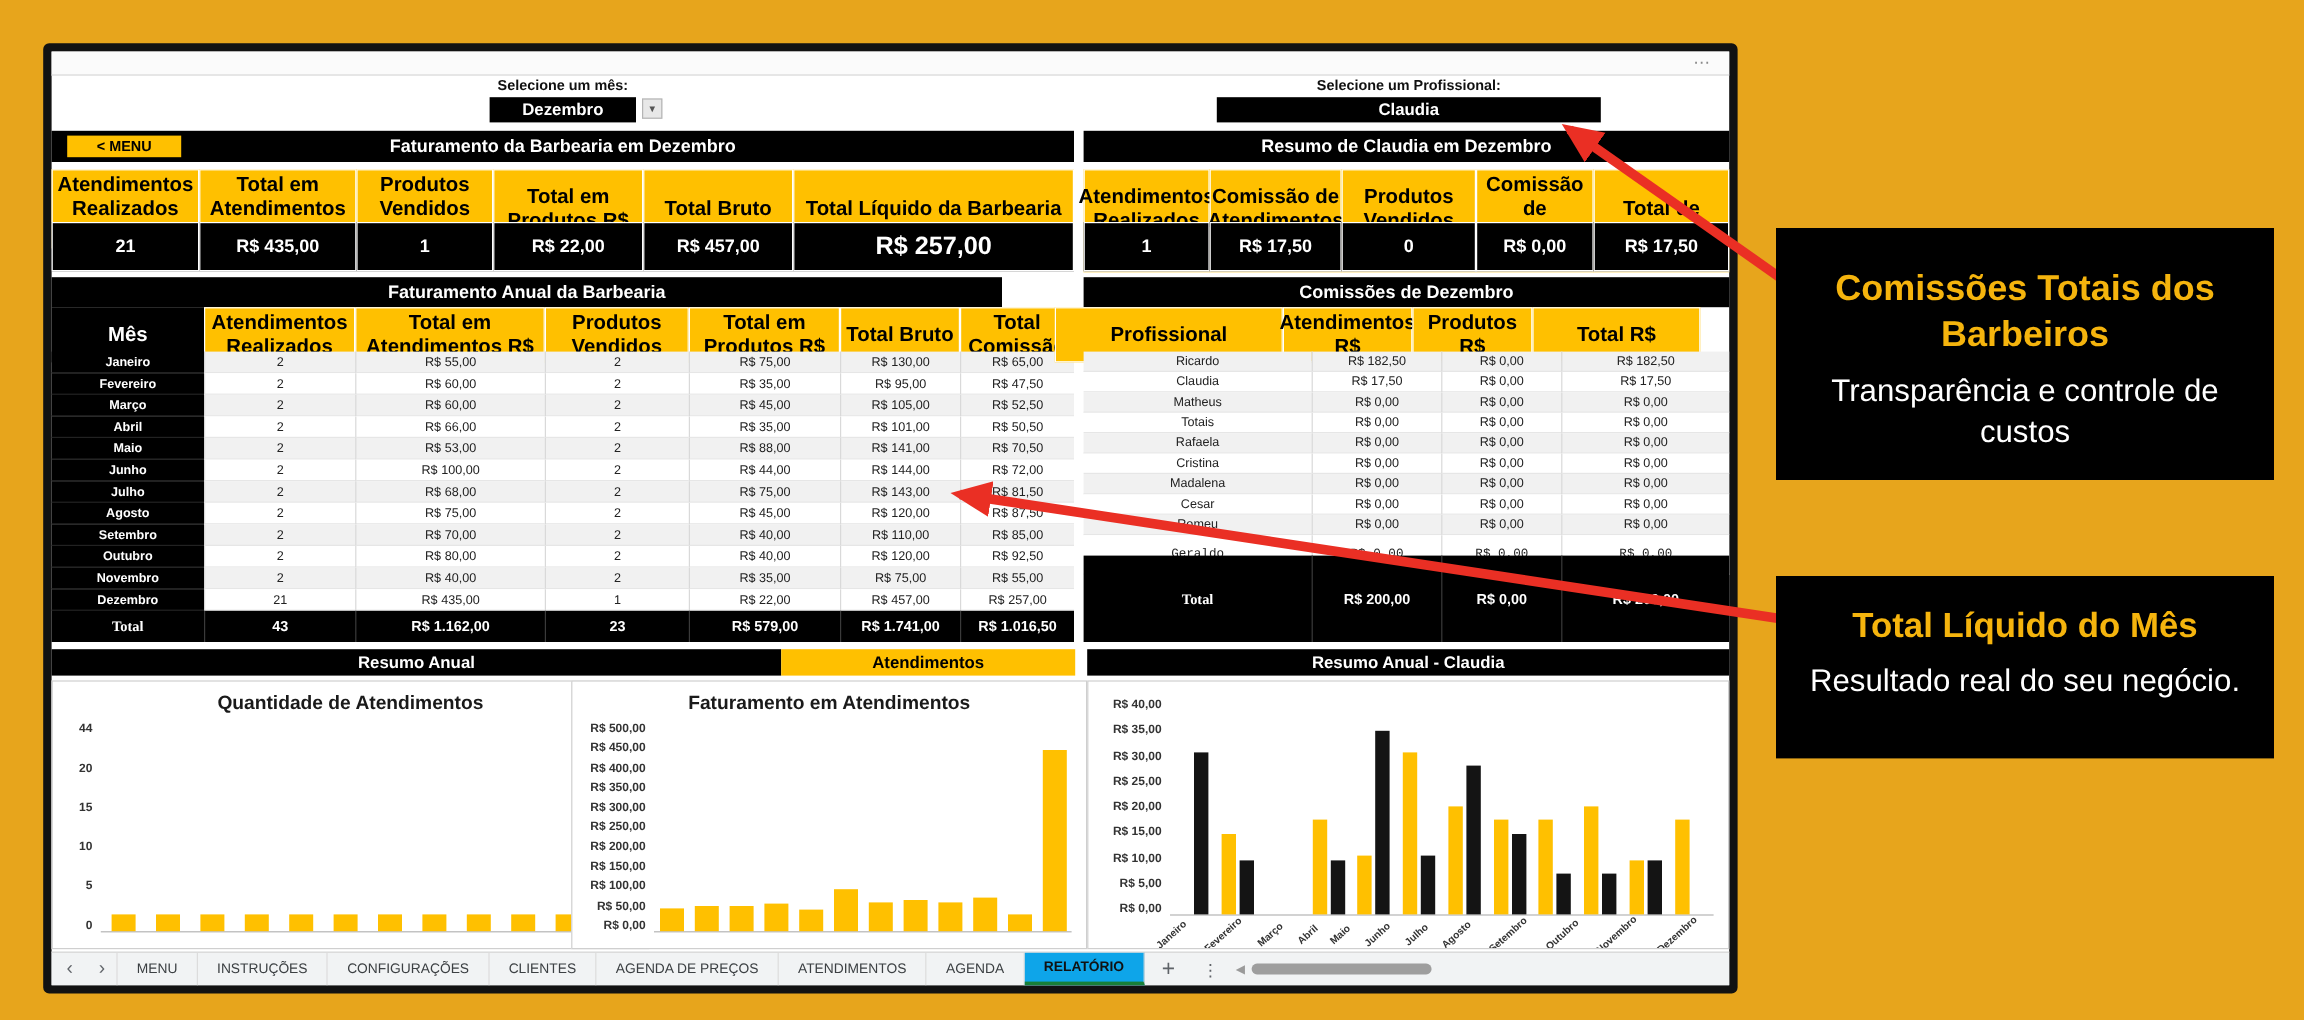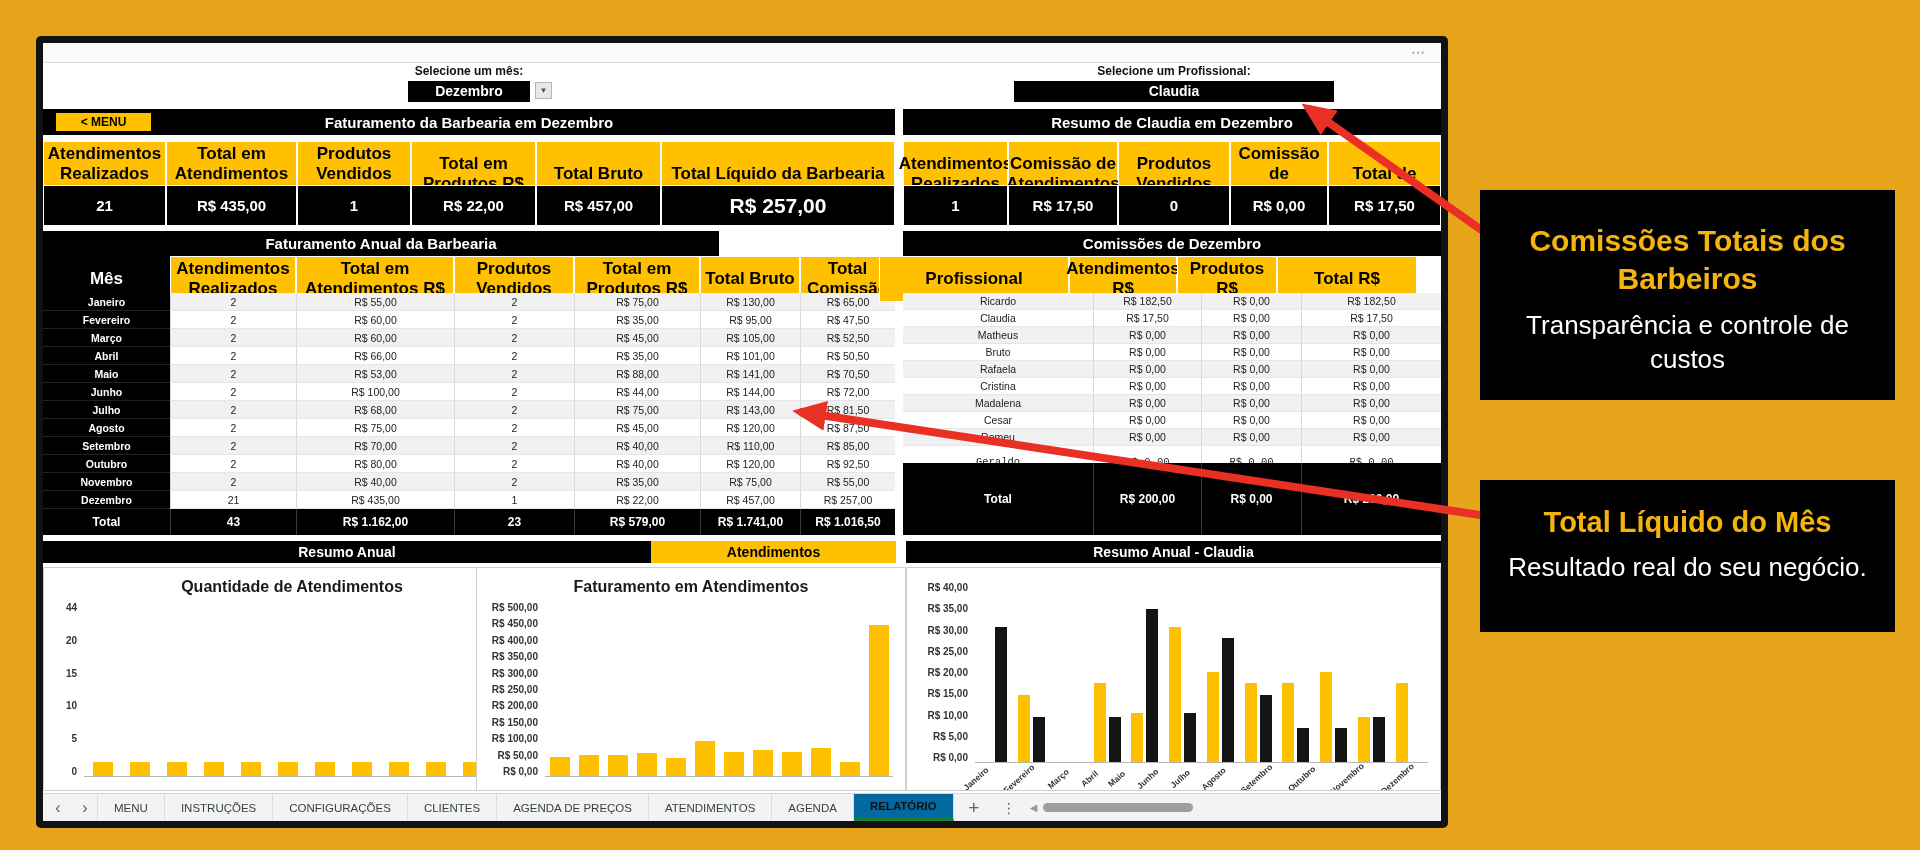--- a/index.html
+++ b/index.html
@@ -47,21 +47,21 @@
   .grid-comm-cols   { grid-template-columns:190px 108px 100px 1fr; }
   .trow > span { font-size:10.5px; color:#222; display:flex; align-items:center; justify-content:center;
                  border-left:1px solid #d9d9d9; border-bottom:1px solid #e6e6e6; }
   .trow > span:first-child { border-left:none; }
   .trow:nth-child(odd) > span { background:#F1F1F1; }
   .trow:nth-child(even) > span { background:#ffffff; }
   .trow > span.mes { background:#000 !important; color:#fff; font-weight:bold; border-bottom:1px solid #222; }
   .total-row { position:absolute; display:grid; background:#000; }
   .total-row > span { color:#fff; font-weight:bold; font-size:12px; display:flex; align-items:center;
                       justify-content:center; border-left:1px solid #3a3a3a; }
-  .total-row > span:first-child { border-left:none; }
+  .total-row > span:first-child { border-left:none;font-family:Liberation Serif, serif; }
 
   
   .chart-panel { position:absolute; background:#fff; border:1px solid #cfcfcf; display:flex; flex-direction:column; overflow:hidden; }
   .chart-title { text-align:center; font-weight:bold; font-size:16px; color:#1a1a1a; padding:10px 0 2px; }
   .chart-body { flex:1; display:flex; padding:4px 12px 0 6px; min-height:0; }
   .chart-yaxis { display:flex; flex-direction:column; justify-content:space-between; align-items:flex-end;
                  font-size:10px; font-weight:bold; color:#333; padding-right:7px; width:62px; flex:0 0 62px; }
   .chart-yaxis.narrow { width:34px; flex-basis:34px; }
   .chart-plot { flex:1; position:relative; border-bottom:1px solid #b5b5b5; display:flex;
                 align-items:flex-end; justify-content:space-around; }
@@ -76,21 +76,21 @@
                        display:flex; align-items:center; justify-content:center; cursor:pointer; }
 
   
   .tabbar { position:absolute; left:0; bottom:0; width:100%; height:28px; background:#F1F3F4;
             border-top:1px solid #d5d5d5; display:flex; align-items:stretch; }
   .nav-arrow { width:30px; display:flex; align-items:center; justify-content:center; color:#5f6368;
                font-size:16px; cursor:pointer; }
   .sheet-tab { padding:0 16px; display:flex; align-items:center; font-size:11.5px; color:#3c4043;
                border-right:1px solid #dcdcdc; cursor:pointer; white-space:nowrap; }
   .sheet-tab:first-of-type { border-left:1px solid #dcdcdc; }
-  .sheet-tab.active { background:#0369a1; font-weight:bold; color:#111; border-bottom:3px solid #188038; }
+  .sheet-tab.active { background:#0ea5e9; font-weight:bold; color:#111; border-bottom:3px solid #188038; }
   .tab-add, .tab-kebab { width:40px; display:flex; align-items:center; justify-content:center;
                          color:#5f6368; cursor:pointer; }
   .tab-add { font-size:19px; }
   .tab-kebab { font-size:14px; width:30px; }
   .tab-scroll { display:flex; align-items:center; gap:6px; margin-left:6px; }
   .scroll-left { color:#9a9a9a; font-size:10px; cursor:pointer; }
   .scroll-thumb { width:150px; height:9px; border-radius:5px; background:#9e9e9e; cursor:pointer; }
 
   
   .callout { position:absolute; left:1480px; width:415px; background:#000; color:#fff;
@@ -164,21 +164,21 @@
           <span class="hcell">Total de Comissões</span>
         </div>
       <div class="grid grid-summary-right" id="sumRightVals" style="left:860px; top:142px; width:538px; height:41px;">
           <span class="vcell">1</span>
           <span class="vcell">R$ 17,50</span>
           <span class="vcell">0</span>
           <span class="vcell">R$ 0,00</span>
           <span class="vcell">R$ 17,50</span>
         </div>
 
-      <div class="black-bar" style="left:0; top:188px; width:676px; height:25px;">
+      <div class="black-bar" style="left:0; top:188px; width:792px; height:25px;">
         <span>Faturamento Anual da Barbearia</span>
       </div>
       <div class="grid grid-annual-cols" id="annualHead" style="left:0; top:213px; width:852px; height:37px;">
           <span class="hcell" style="background: rgb(0, 0, 0); color: rgb(255, 255, 255); border: none;">Mês</span>
           <span class="hcell">Atendimentos Realizados</span>
           <span class="hcell">Total em Atendimentos R$</span>
           <span class="hcell">Produtos Vendidos</span>
           <span class="hcell">Total em Produtos R$</span>
           <span class="hcell">Total Bruto</span>
           <span class="hcell">Total Comissão</span>
@@ -325,21 +325,21 @@
             <span class="">R$ 0,00</span>
             <span class="">R$ 17,50</span>
           </div>
           <div class="trow grid-comm-cols" style="height: 17px;">
             <span class="">Matheus</span>
             <span class="">R$ 0,00</span>
             <span class="">R$ 0,00</span>
             <span class="">R$ 0,00</span>
           </div>
           <div class="trow grid-comm-cols" style="height: 17px;">
-            <span class="">Bruto</span>
+            <span class="">Totais</span>
             <span class="">R$ 0,00</span>
             <span class="">R$ 0,00</span>
             <span class="">R$ 0,00</span>
           </div>
           <div class="trow grid-comm-cols" style="height: 17px;">
             <span class="">Rafaela</span>
             <span class="">R$ 0,00</span>
             <span class="">R$ 0,00</span>
             <span class="">R$ 0,00</span>
           </div>

